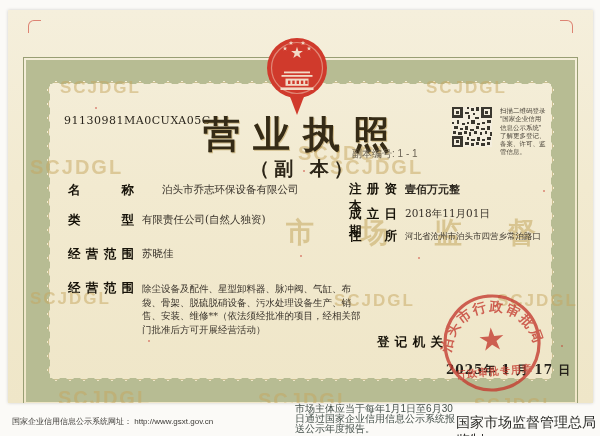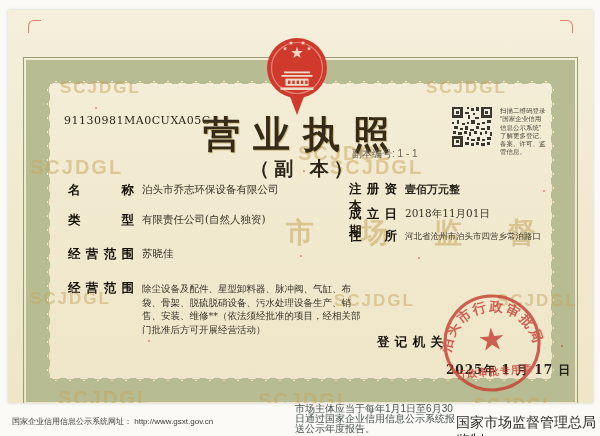--- a/index.html
+++ b/index.html
@@ -191,21 +191,21 @@
         </g>
       </svg>
     </div>
     <div class="cont qrcap" style="left:492px;top:97px;position:absolute;">扫描二维码登录
 “国家企业信用
 信息公示系统”
 了解更多登记、
 备案、许可、监
 管信息。</div>
 
-    <div class="row" style="left:60px;top:172px;">
+    <div class="row" style="left:60px;top:172px;gap:20px;">
       <span class="flabel w66">名称</span>
       <span class="fval">泊头市乔志环保设备有限公司</span>
     </div>
     <div class="row" style="left:60px;top:202px;">
       <span class="flabel w66">类型</span>
       <span class="fval">有限责任公司(自然人独资)</span>
     </div>
     <div class="row" style="left:60px;top:236px;">
       <span class="flabel w66">经营范围</span>
       <span class="fval">苏晓佳</span>

